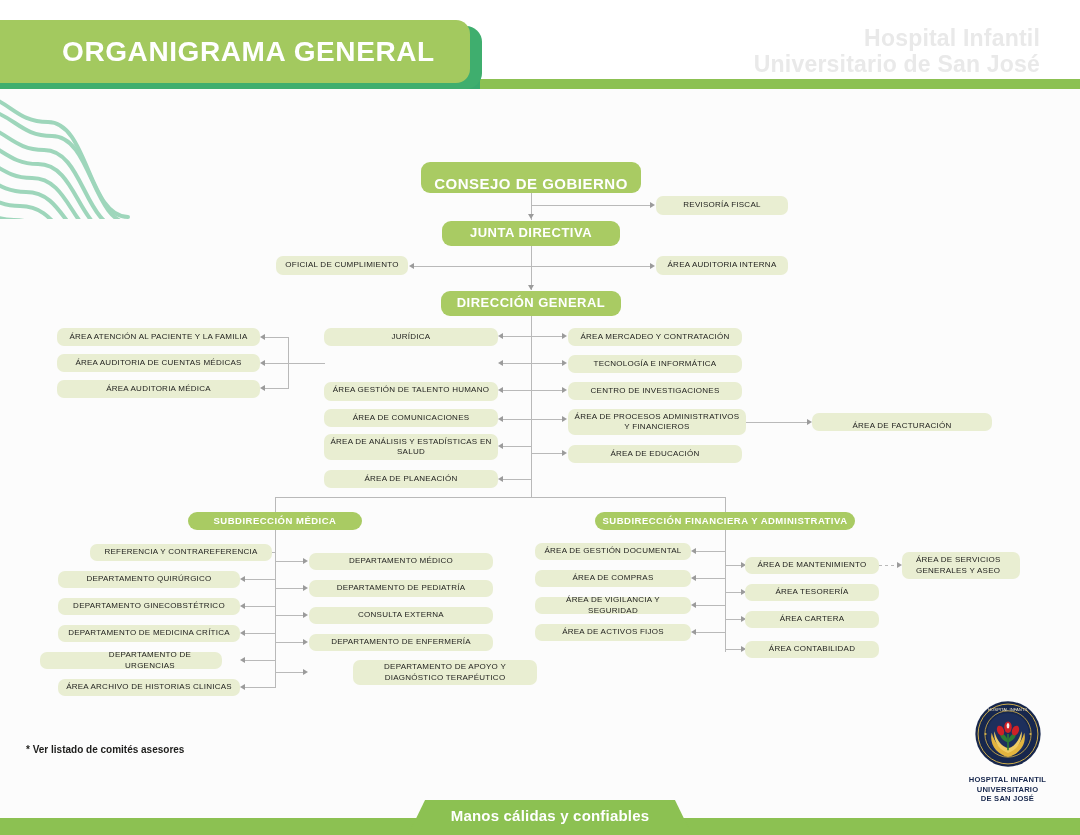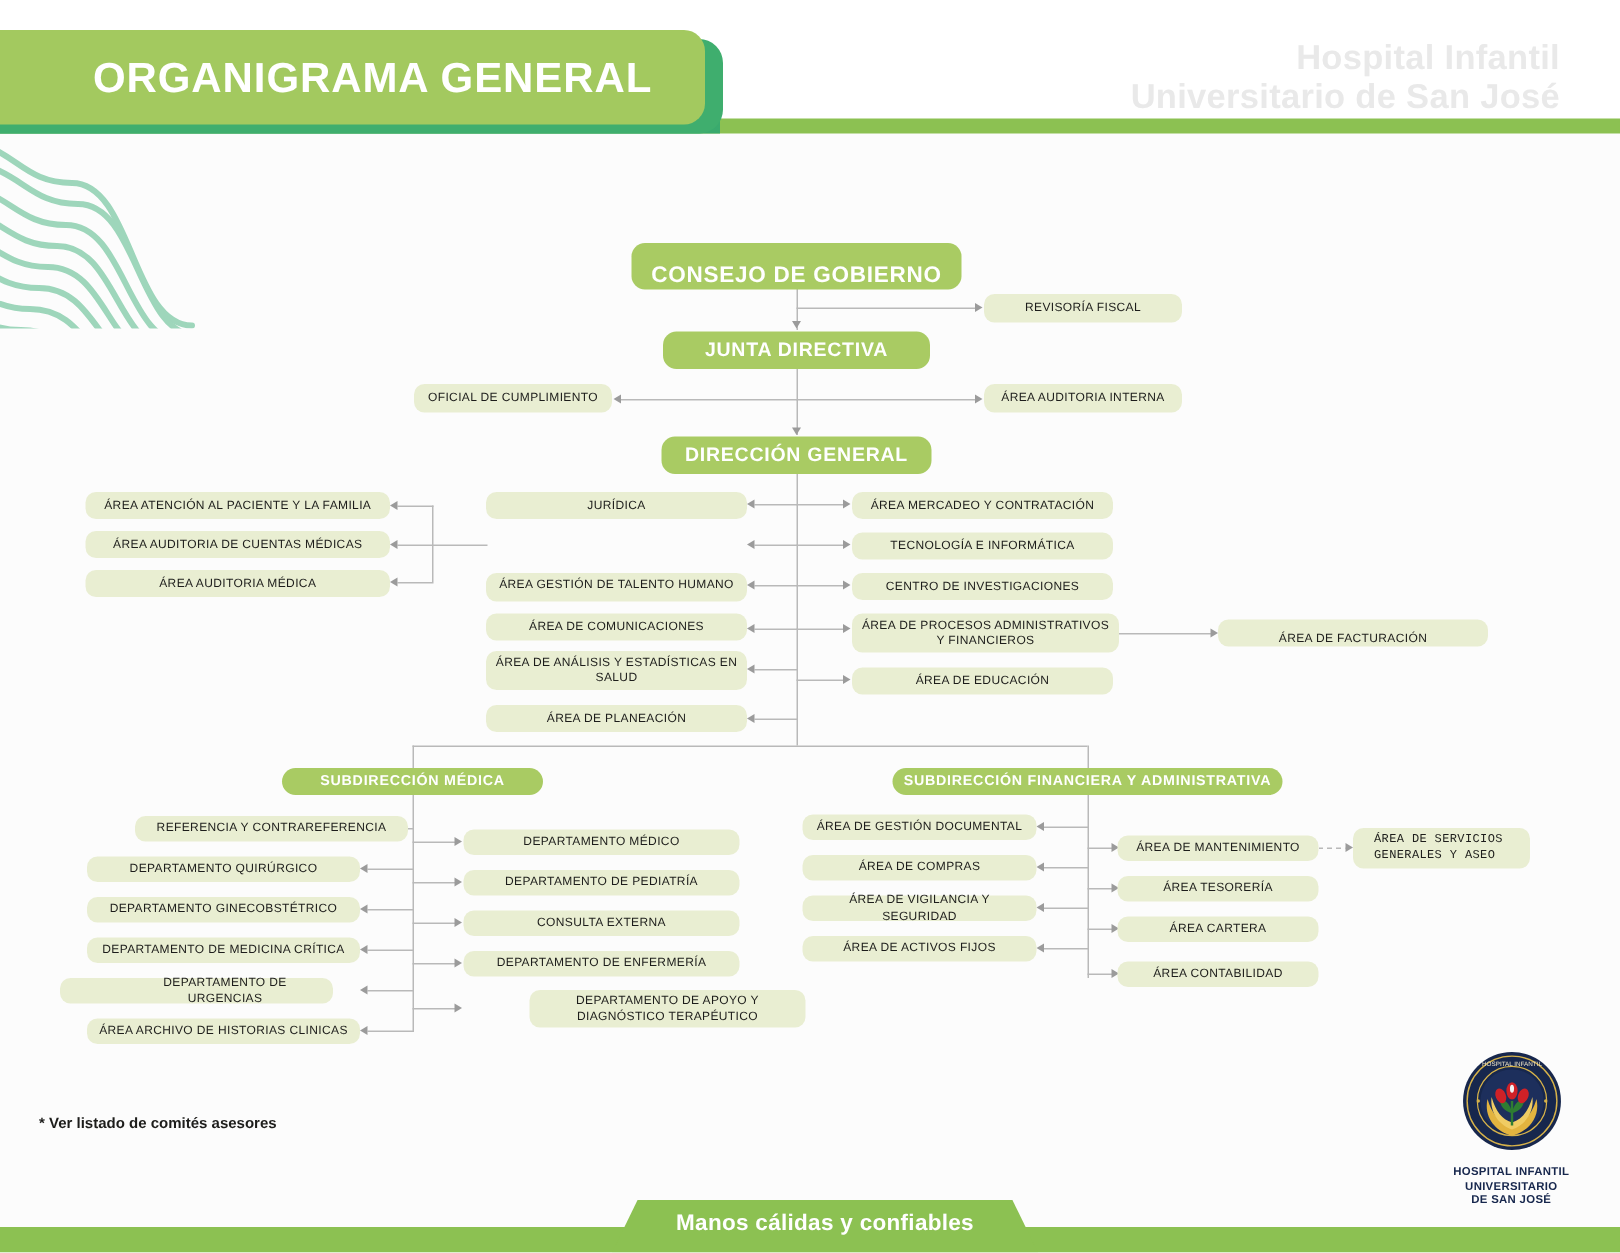--- a/index.html
+++ b/index.html
@@ -55,21 +55,21 @@
     padding:0 6px;
   }
   .node.pale{background:#e9eed2;color:#1d1d1b;}
   .node.green{
     background:#a9cb63;color:#ffffff;font-weight:bold;
     border-radius:9px;letter-spacing:.5px;
   }
   .node.lvl1{font-size:15px;}
   .node.lvl2{font-size:13px;}
   .node.sub{font-size:9.5px;}
-  .node.leftal{justify-content:flex-start;text-align:left;padding-left:14px;font-family:Liberation Mono, monospace;}
+  .node.leftal{justify-content:flex-start;text-align:left;padding-left:14px;}
 
   
   .ln{position:absolute;background:#b9b9b9;}
   .ln.h{height:1px;}
   .ln.v{width:1px;}
   .arw{
     position:absolute;width:0;height:0;
     border-top:3.5px solid transparent;border-bottom:3.5px solid transparent;
   }
   .arw.r{border-left:5px solid #9b9b9b;}

